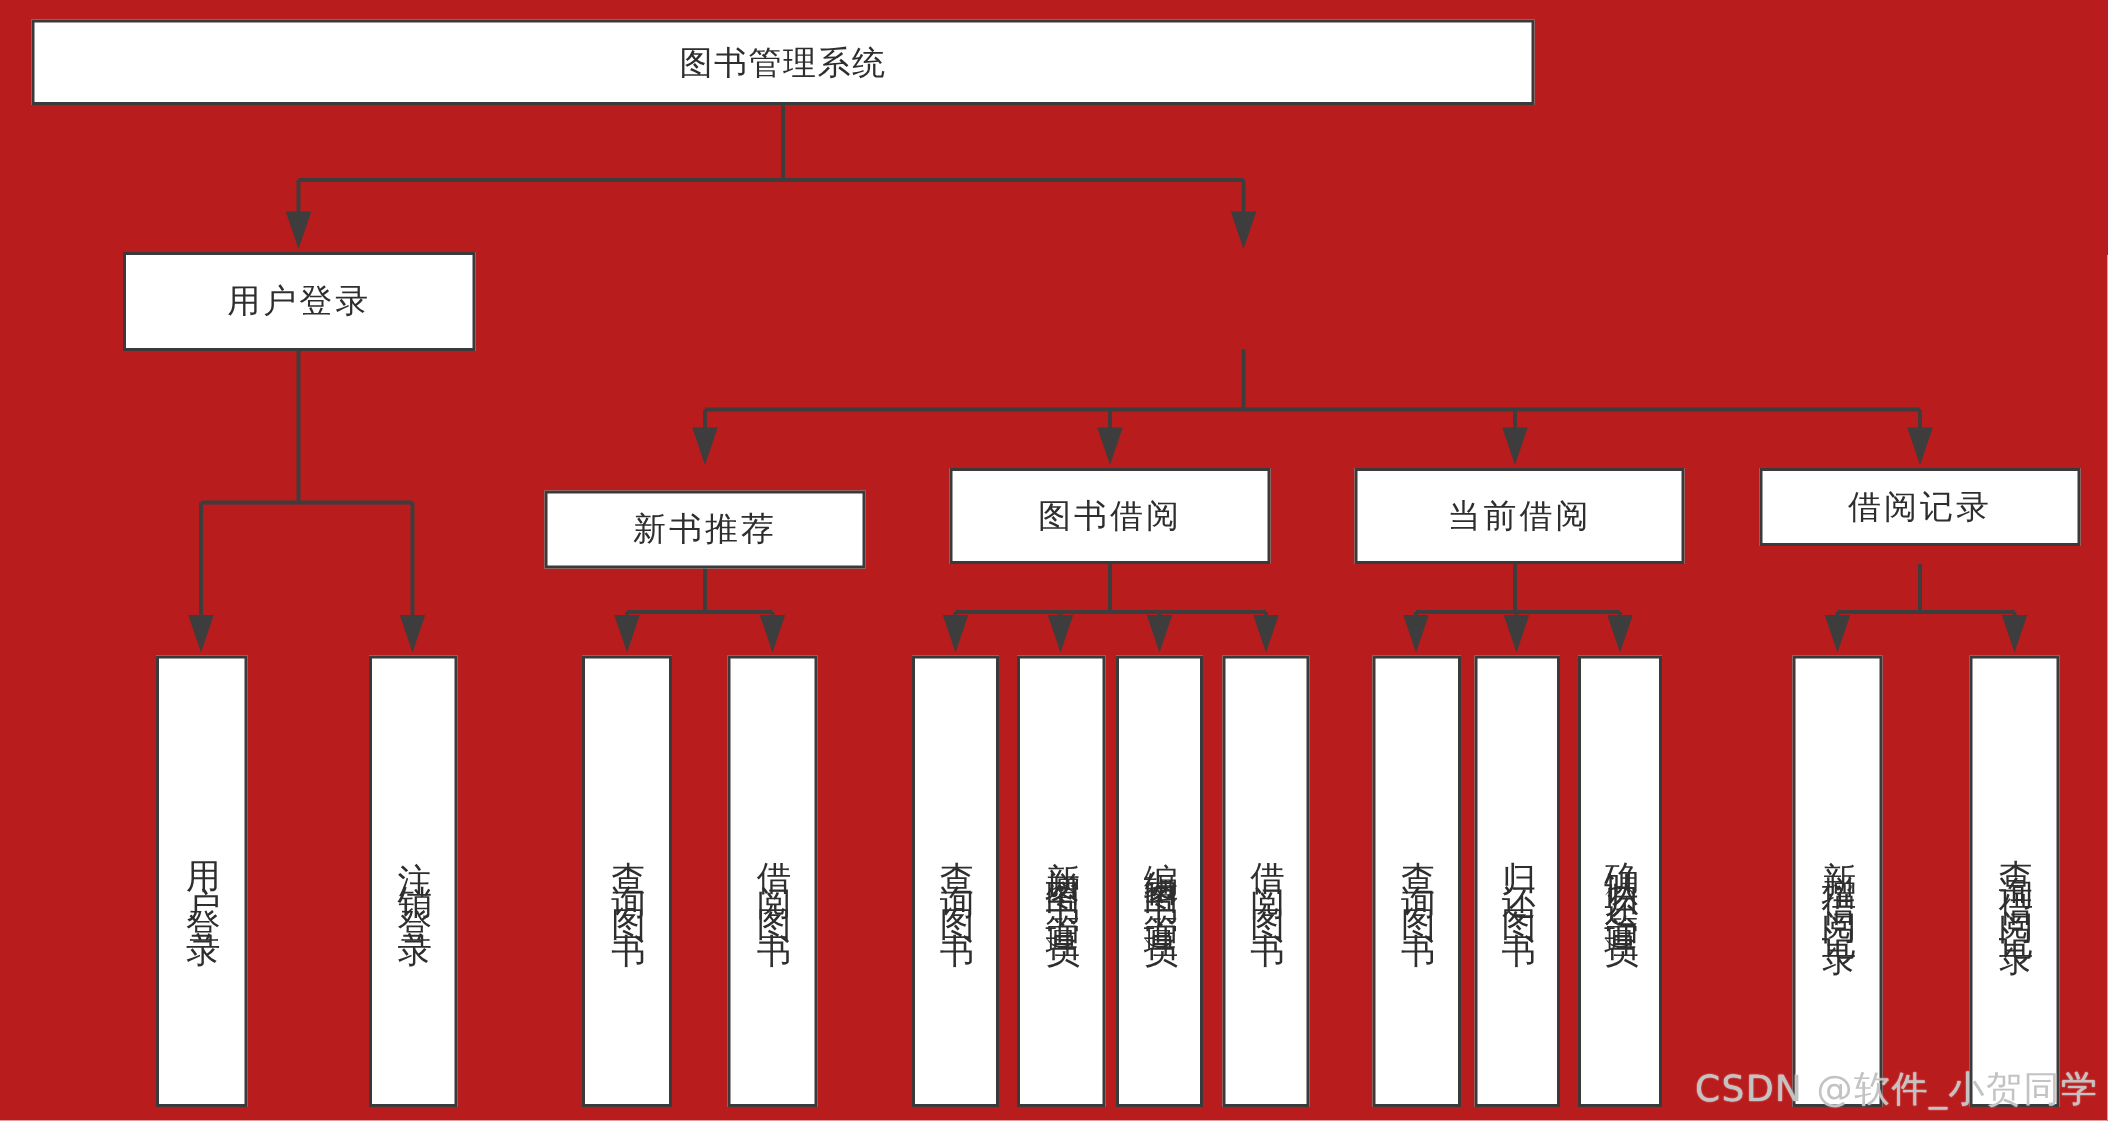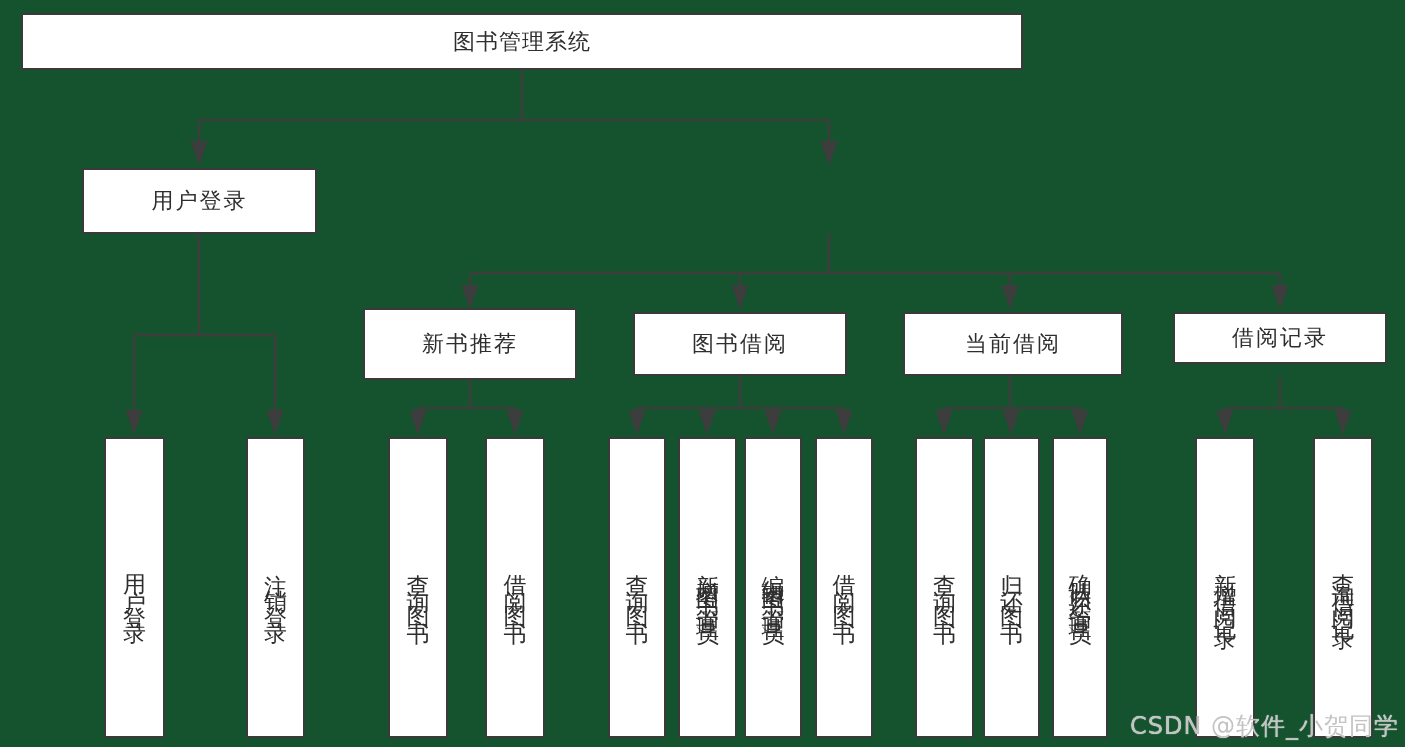--- a/index.html
+++ b/index.html
@@ -1,19 +1,19 @@
 <!DOCTYPE html>
 <html><head>
 <meta charset="utf-8">
 <style>
   html,body{margin:0;padding:0;background:#fff;}
   #stage{
     position:relative;
     width:1405px;height:747px;
-    background:#14532d;
+    background:#b91c1c;
     overflow:hidden;
     font-family:"DejaVu Sans","Liberation Sans",sans-serif;
   }
   #connector-svg{position:absolute;left:0;top:0;width:1405px;height:747px;}
   .box{
     position:absolute;
     box-sizing:border-box;
     background:#ffffff;
     border:2.6px solid #3a3a3a;
     display:flex;
@@ -109,21 +109,21 @@
     </svg>
 
   <div class="box h root" style="left:21px;top:13px;width:1002px;height:57px;">
     <span>图书管理系统</span>
   </div>
 
   <div class="box h" style="left:82px;top:168px;width:235px;height:66px;">
     <span>用户登录</span>
   </div>
 
-  <div class="box h" style="left:363px;top:308px;width:214px;height:72px;">
+  <div class="box h" style="left:363px;top:327px;width:214px;height:52px;">
     <span>新书推荐</span>
   </div>
   <div class="box h" style="left:633px;top:312px;width:214px;height:64px;">
     <span>图书借阅</span>
   </div>
   <div class="box h" style="left:903px;top:312px;width:220px;height:64px;">
     <span>当前借阅</span>
   </div>
   <div class="box h" style="left:1173px;top:312px;width:214px;height:52px;">
     <span>借阅记录</span>

